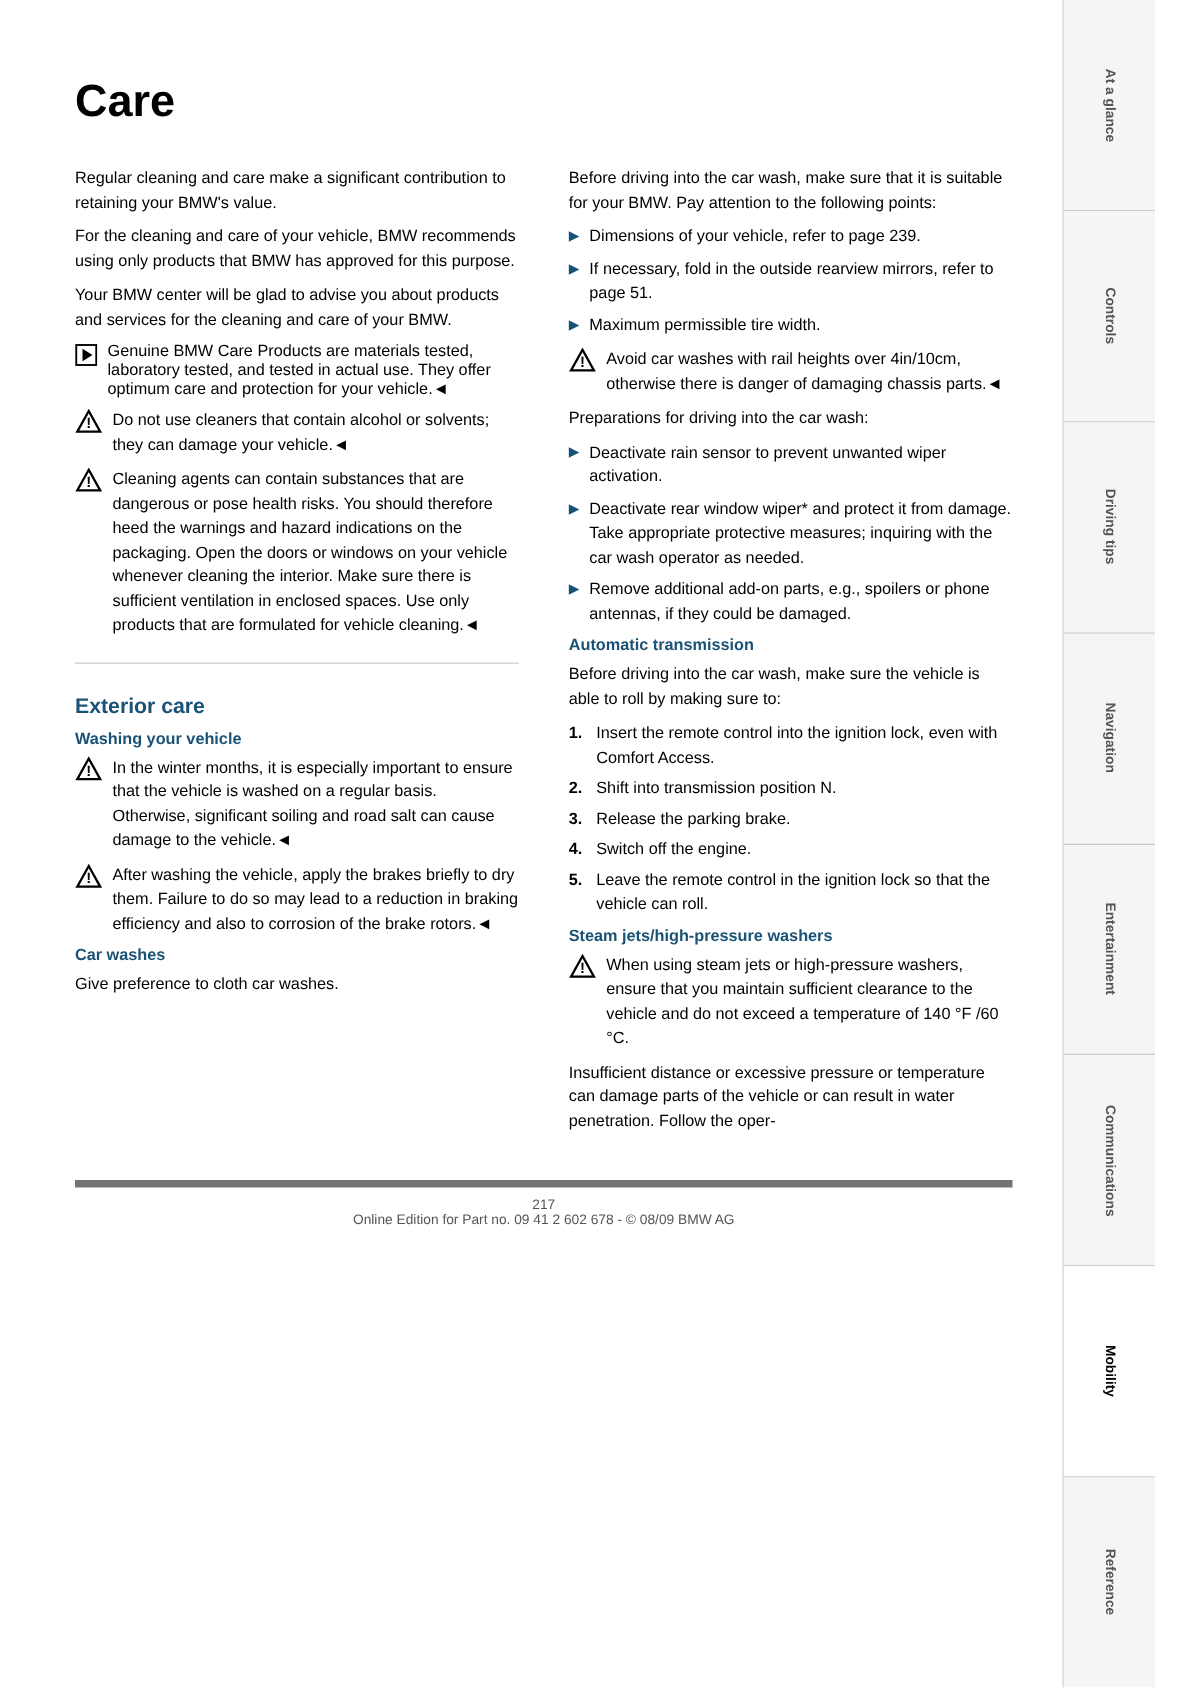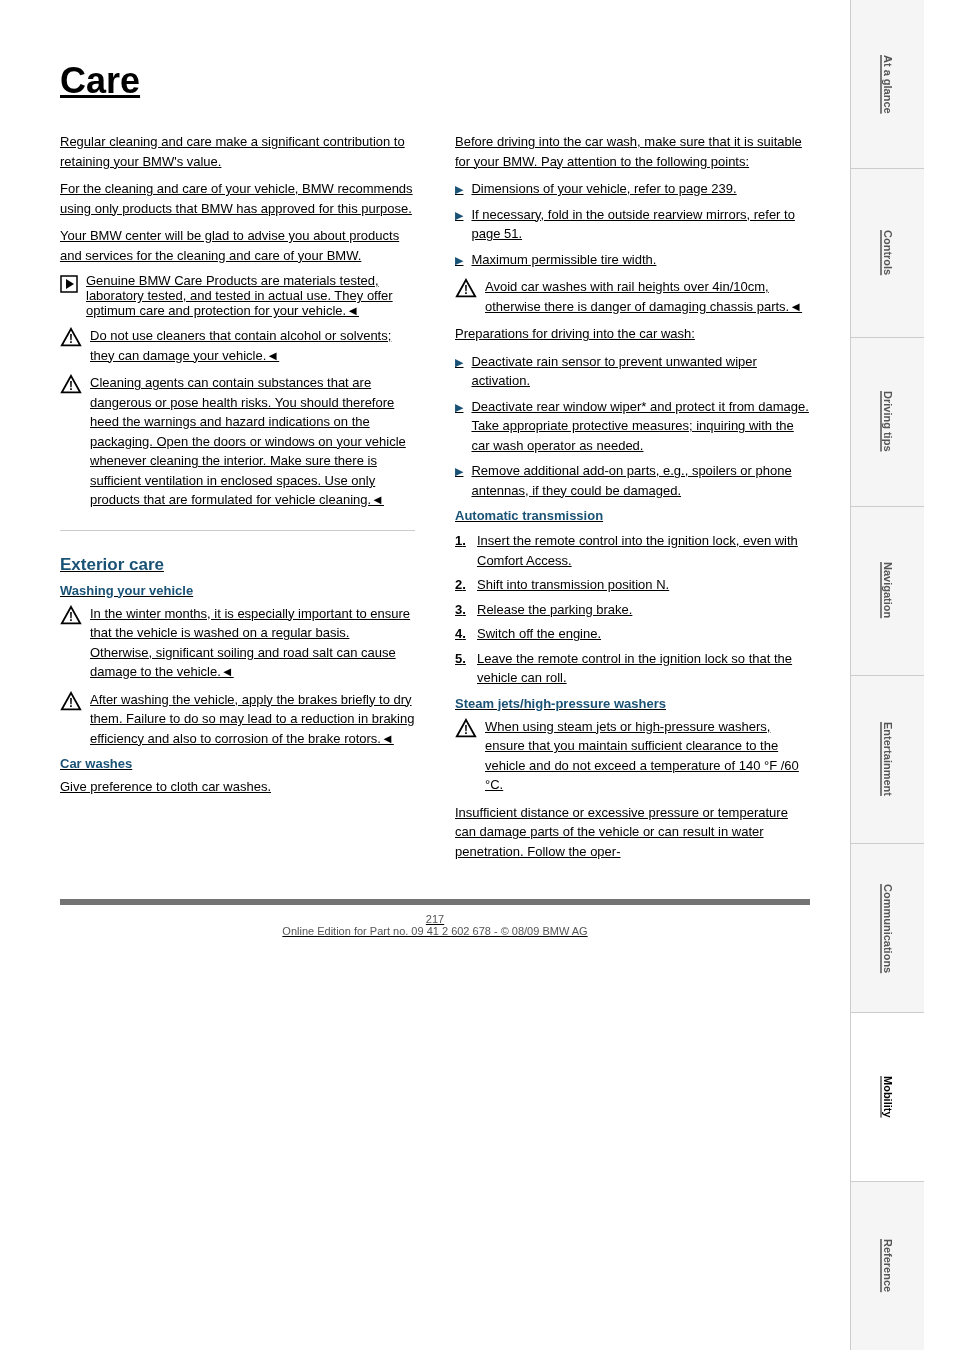--- a/index.html
+++ b/index.html
@@ -8,21 +8,20 @@
       font-size: 13px;
       background: #fff;
       color: #000;
       width: 954px;
       min-height: 1350px;
     }
     .page-wrapper {
       display: flex;
       width: 924px;
       min-height: 1350px;
-      text-decoration: underline;
     }
     .main-content {
       flex: 1;
       padding: 60px 40px 40px 60px;
       max-width: 880px;
     }
     .sidebar {
       width: 74px;
       display: flex;
       flex-direction: column;
@@ -287,20 +286,21 @@
             <span class="tri-bullet">▶</span>
             <span>Deactivate rear window wiper* and protect it from damage. Take appropriate protective measures; inquiring with the car wash operator as needed.</span>
           </li>
           <li>
             <span class="tri-bullet">▶</span>
             <span>Remove additional add-on parts, e.g., spoilers or phone antennas, if they could be damaged.</span>
           </li>
         </ul>
 
         <h3 class="subsection-title">Automatic transmission</h3>
+        <p>Before driving into the car wash, make sure the vehicle is able to roll by making sure to:</p>
 
         <ol class="numbered">
           <li>
               <span>Insert the remote control into the ignition lock, even with Comfort Access.</span>
             </li>
           <li>
               <span>Shift into transmission position N.</span>
             </li>
           <li>
               <span>Release the parking brake.</span>

